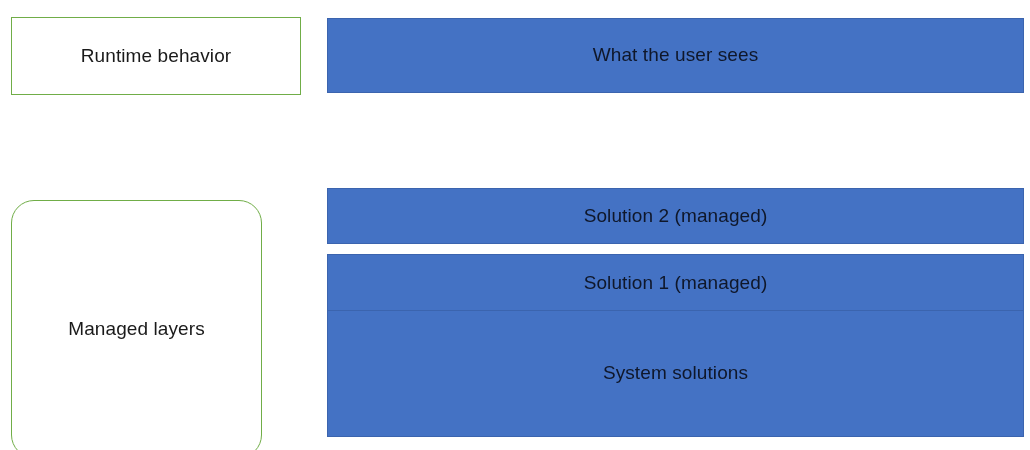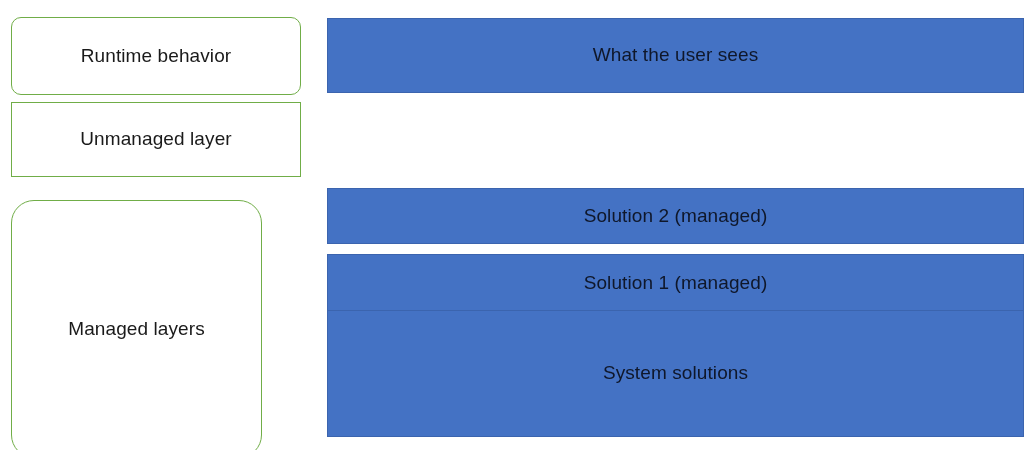--- a/index.html
+++ b/index.html
@@ -45,43 +45,40 @@
     font-weight: 400;
     letter-spacing: 0.1px;
   }
   .box-label {
     display: block;
     line-height: 1.2;
     padding: 0 10px;
   }
 
   
-  #layer-runtime   { left: 11px; top: 17px;  width: 290px; height: 78px; border-radius: 10px; }
+  #layer-runtime   { left: 11px; top: 17px;  width: 290px; height: 78px; }
   #layer-unmanaged { left: 11px; top: 102px; width: 290px; height: 75px; }
   #layer-managed   { left: 11px; top: 200px; width: 251px; height: 258px; border-radius: 23px; }
 
   
   #stack-user-sees        { left: 327px; top: 18px;  width: 697px; height: 75px; }
   #stack-active-custom    { left: 327px; top: 100px; width: 697px; height: 78px; }
   #stack-solution-2       { left: 327px; top: 188px; width: 697px; height: 56px; }
   #stack-solution-1       { left: 327px; top: 254px; width: 697px; height: 59px; }
   #stack-system-solutions { left: 327px; top: 310px; width: 697px; height: 127px; }
 </style>
 </head>
 <body>
 
 <div id="canvas">
 
   <div class="box layer-box" id="layer-runtime">
     <span class="box-label">Runtime behavior</span>
   </div>
 
-  <div class="box layer-box" id="layer-unmanaged">
-    <span class="box-label">Unmanaged layer</span>
-  </div>
 
   <div class="box layer-box" id="layer-managed">
     <span class="box-label">Managed layers</span>
   </div>
 
   <div class="box stack-box" id="stack-user-sees">
     <span class="box-label">What the user sees</span>
   </div>
 
 

